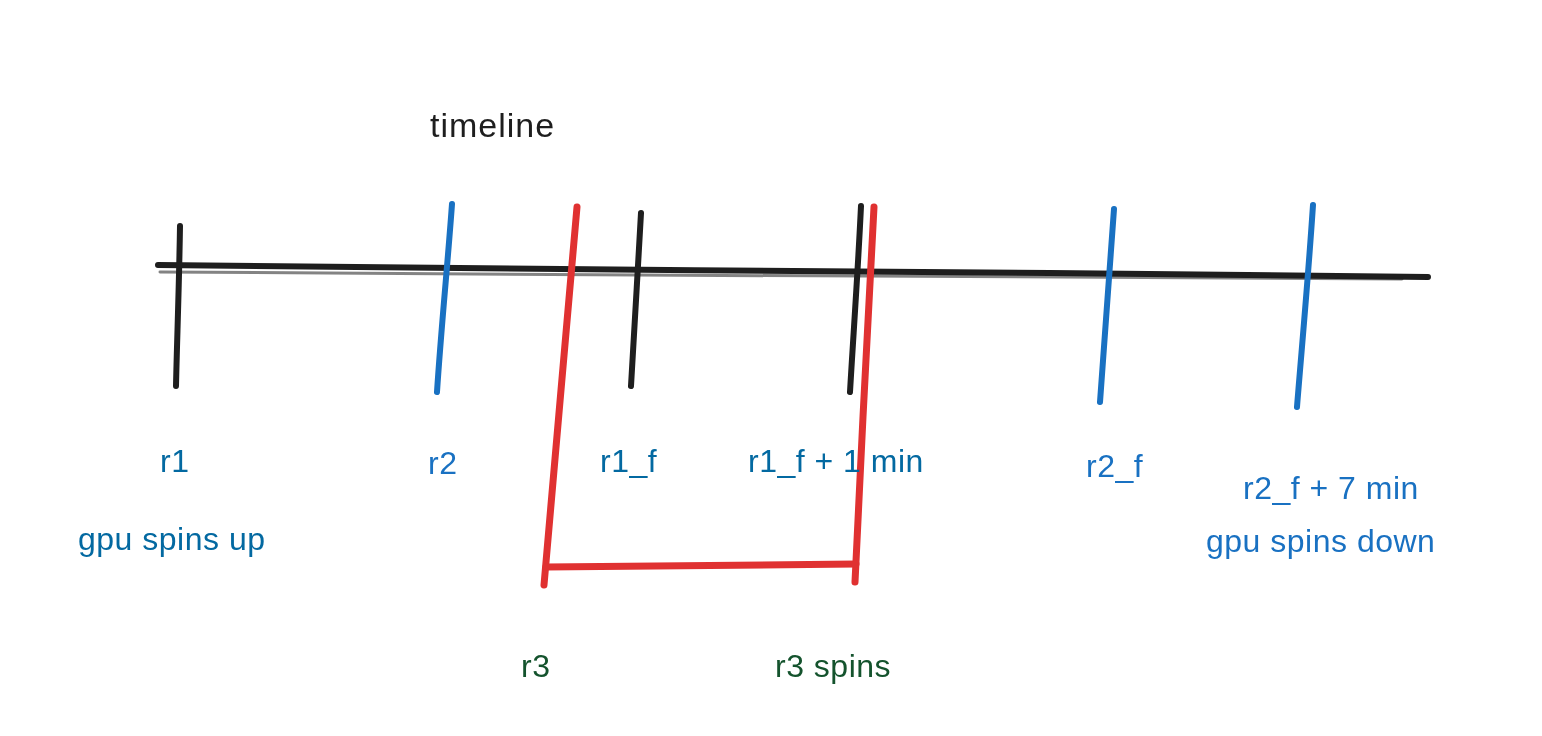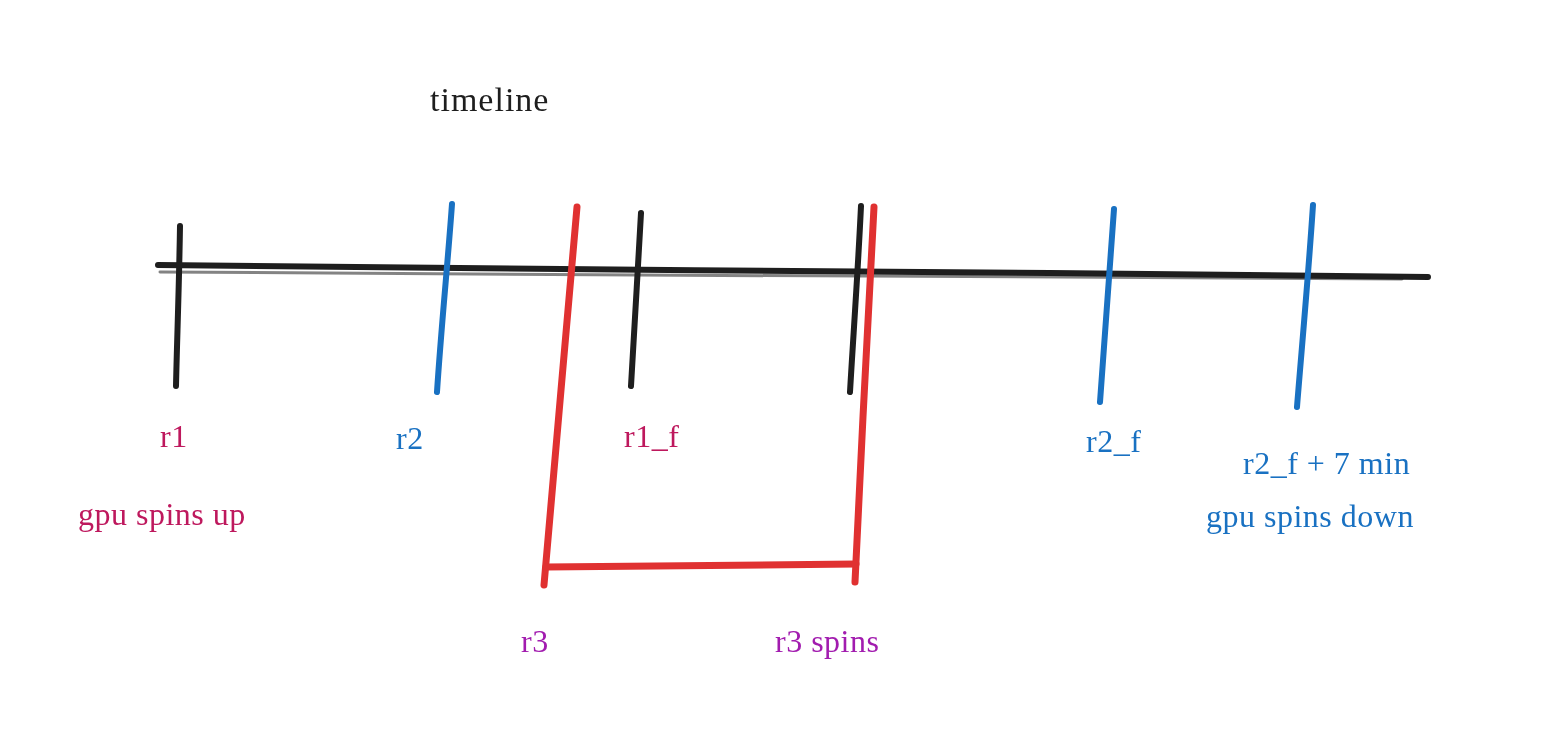--- a/index.html
+++ b/index.html
@@ -19,35 +19,36 @@
   }
   #sketch {
     position: absolute;
     left: 0;
     top: 0;
     width: 1542px;
     height: 736px;
   }
   .lbl {
     position: absolute;
-    font-family: Liberation Serif, serif;
+    font-family: Liberation Sans, sans-serif;
     font-weight: 400;
     white-space: nowrap;
     letter-spacing: 0.5px;
     line-height: 1;
     user-select: none;
+    margin-top: 25px;
   }
   .title-lbl {
     font-size: 34px;
     color: #1e1e1e;
     letter-spacing: 1px;
   }
-  .black { color: #be185d; }
+  .black { color: #0369a1; }
   .blue  { color: #1971c2; }
-  .red   { color: #a21caf; }
+  .red   { color: #14532d; }
   .s32 { font-size: 32px; }
 </style>
 </head>
 <body>
 
 <div id="canvas">
 
   <svg id="sketch" viewBox="0 0 1542 736">
     <defs>
       <style>
@@ -95,22 +96,23 @@
     </g>
 
     <g>
       <path class="stroke-blue" stroke-width="6" d="M1313,205 C 1308,280 1302,345 1297,407"></path>
     </g>
   </svg>
 
   <div class="lbl title-lbl" style="left:430px; top:83px;">timeline</div>
 
   <div class="lbl black s32" style="left:160px; top:420px;">r1</div>
-  <div class="lbl blue s32" style="left:396px; top:422px;">r2</div>
-  <div class="lbl black s32" style="left:624px; top:420px;">r1_f</div>
+  <div class="lbl blue s32" style="left:428px; top:422px;">r2</div>
+  <div class="lbl black s32" style="left:600px; top:420px;">r1_f</div>
+  <div class="lbl black s32" style="left:748px; top:420px;">r1_f + 1 min</div>
   <div class="lbl blue s32" style="left:1086px; top:425px;">r2_f</div>
   <div class="lbl blue s32" style="left:1243px; top:447px;">r2_f + 7 min</div>
 
   <div class="lbl black s32" style="left:78px; top:498px;">gpu spins up</div>
   <div class="lbl blue s32" style="left:1206px; top:500px;">gpu spins down</div>
 
   <div class="lbl red s32" style="left:521px; top:625px;">r3</div>
   <div class="lbl red s32" style="left:775px; top:625px;">r3 spins</div>
 
 </div>

